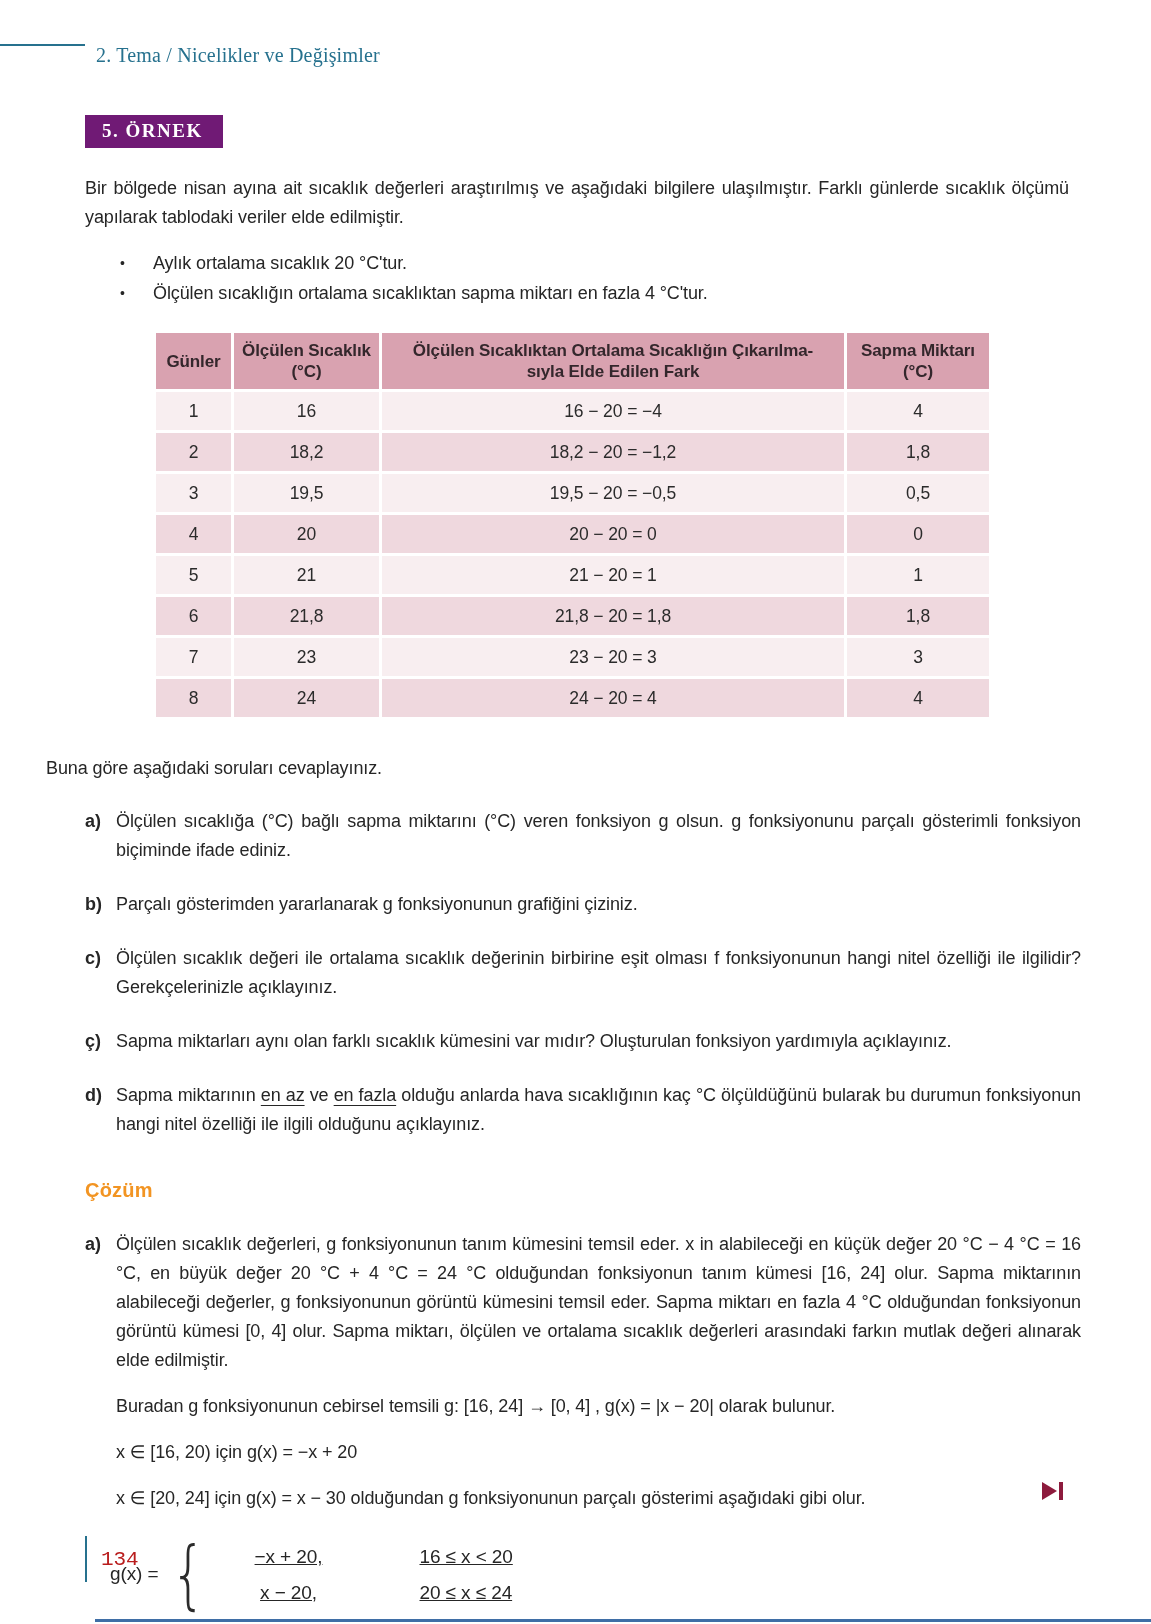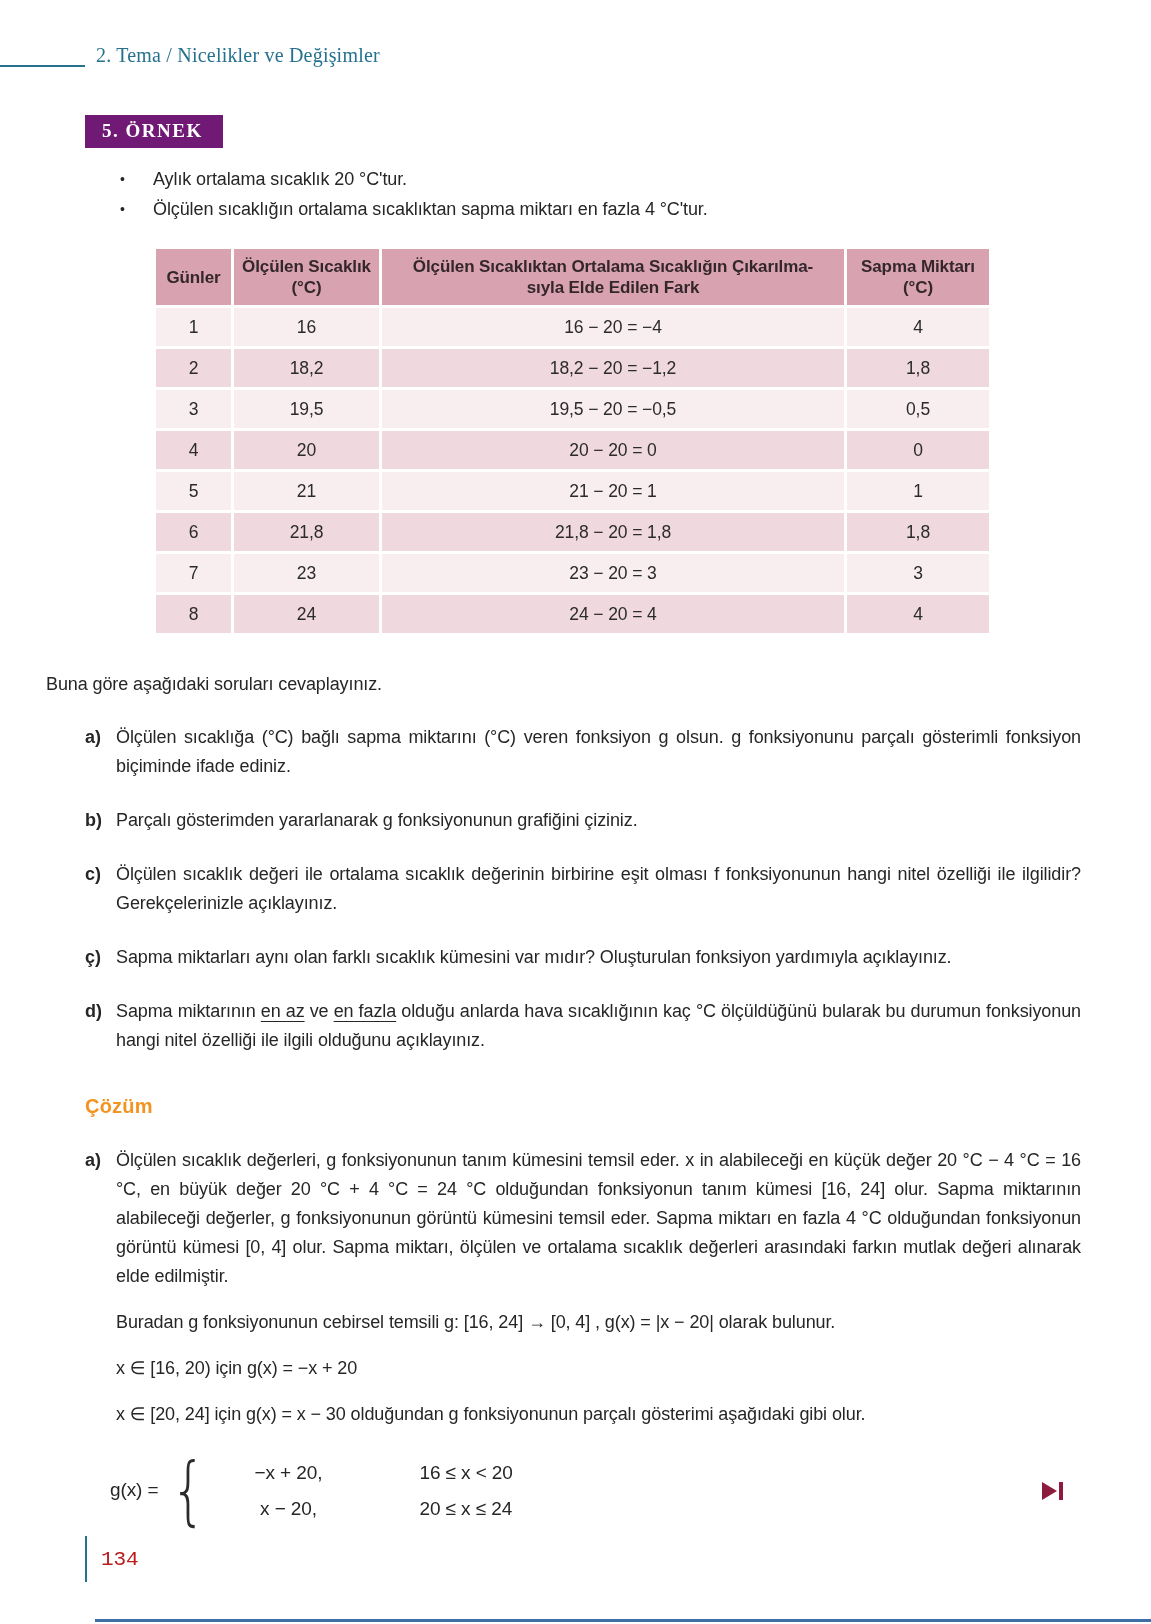--- a/index.html
+++ b/index.html
@@ -8,21 +8,21 @@
     position:relative;
     width:1151px; height:1624px;
     background:#ffffff;
     font-family:"Liberation Sans", sans-serif;
     color:#262626;
     font-size:18px;
     letter-spacing:-0.1px;
     overflow:hidden;
   }
   
-  .topbar { display:flex; align-items:flex-end; padding-top:44px; }
+  .topbar { display:flex; align-items:flex-start; padding-top:44px; }
   .topbar .hline { width:85px; height:2px; background:#26718e; margin-right:11px; flex:0 0 auto; }
   .breadcrumb {
     font-family:"Liberation Serif", serif;
     color:#26718e; font-size:20px; letter-spacing:0.2px;
   }
   
   .ornek-box {
     display:inline-block; margin:48px 0 0 85px;
     background:#701a75; color:#ffffff;
     font-family:"Liberation Serif", serif; font-weight:bold;
@@ -64,21 +64,21 @@
   .mathline { margin:17px 70px 0 116px; line-height:29px; }
   
   .piecewise { display:flex; align-items:center; margin:16px 0 0 110px; }
   .pw-lhs { font-size:19px; margin-right:6px; }
   .pw-brace {
     font-family:"DejaVu Sans", sans-serif; font-weight:200;
     font-size:74px; line-height:90px; transform:scaleX(0.75);
     color:#2b2b2b; margin-right:2px;
   }
   .pw-rows { display:flex; flex-direction:column; gap:14px; padding-top:2px; }
-  .pw-row { display:flex; font-size:19px; }
+  .pw-row { display:flex; font-size:19px;text-decoration:underline; }
   .pw-expr { width:150px; text-align:center; flex:0 0 auto; }
   .pw-cond { margin-left:56px; }
   
   .next-icon { position:absolute; right:88px; top:1482px; display:flex; align-items:center; cursor:pointer; }
   .next-icon .tri { width:0; height:0; border-left:15px solid #8d1b3d; border-top:9px solid transparent; border-bottom:9px solid transparent; }
   .next-icon .bar { width:4px; height:18px; background:#8d1b3d; margin-left:2px; }
   .pageno-wrap { position:absolute; left:85px; top:1536px; display:flex; align-items:center; }
   .pageno-bar { width:2px; height:46px; background:#26718e; margin-right:14px; }
   .pageno { font-family:Liberation Mono, monospace; font-size:21px; color:#b91c1c; }
   .bottom-rule { position:absolute; left:95px; right:0; top:1619px; height:3px; background:#3f6ea6; }
@@ -90,20 +90,21 @@
 
   <div class="topbar">
     <span class="hline"></span>
     <span class="breadcrumb">2. Tema / Nicelikler ve Değişimler</span>
   </div>
 
   <div class="ornek-box">
     <span>5. ÖRNEK</span>
   </div>
 
+  <p class="intro">Bir bölgede nisan ayına ait sıcaklık değerleri araştırılmış ve aşağıdaki bilgilere ulaşılmıştır. Farklı günlerde sıcaklık ölçümü yapılarak tablodaki veriler elde edilmiştir.</p>
 
   <ul class="bullets">
     <li>
       <span class="dot">•</span>
       <span>Aylık ortalama sıcaklık 20 °C'tur.</span>
     </li>
     <li>
       <span class="dot">•</span>
       <span>Ölçülen sıcaklığın ortalama sıcaklıktan sapma miktarı en fazla 4 °C'tur.</span>
     </li>

